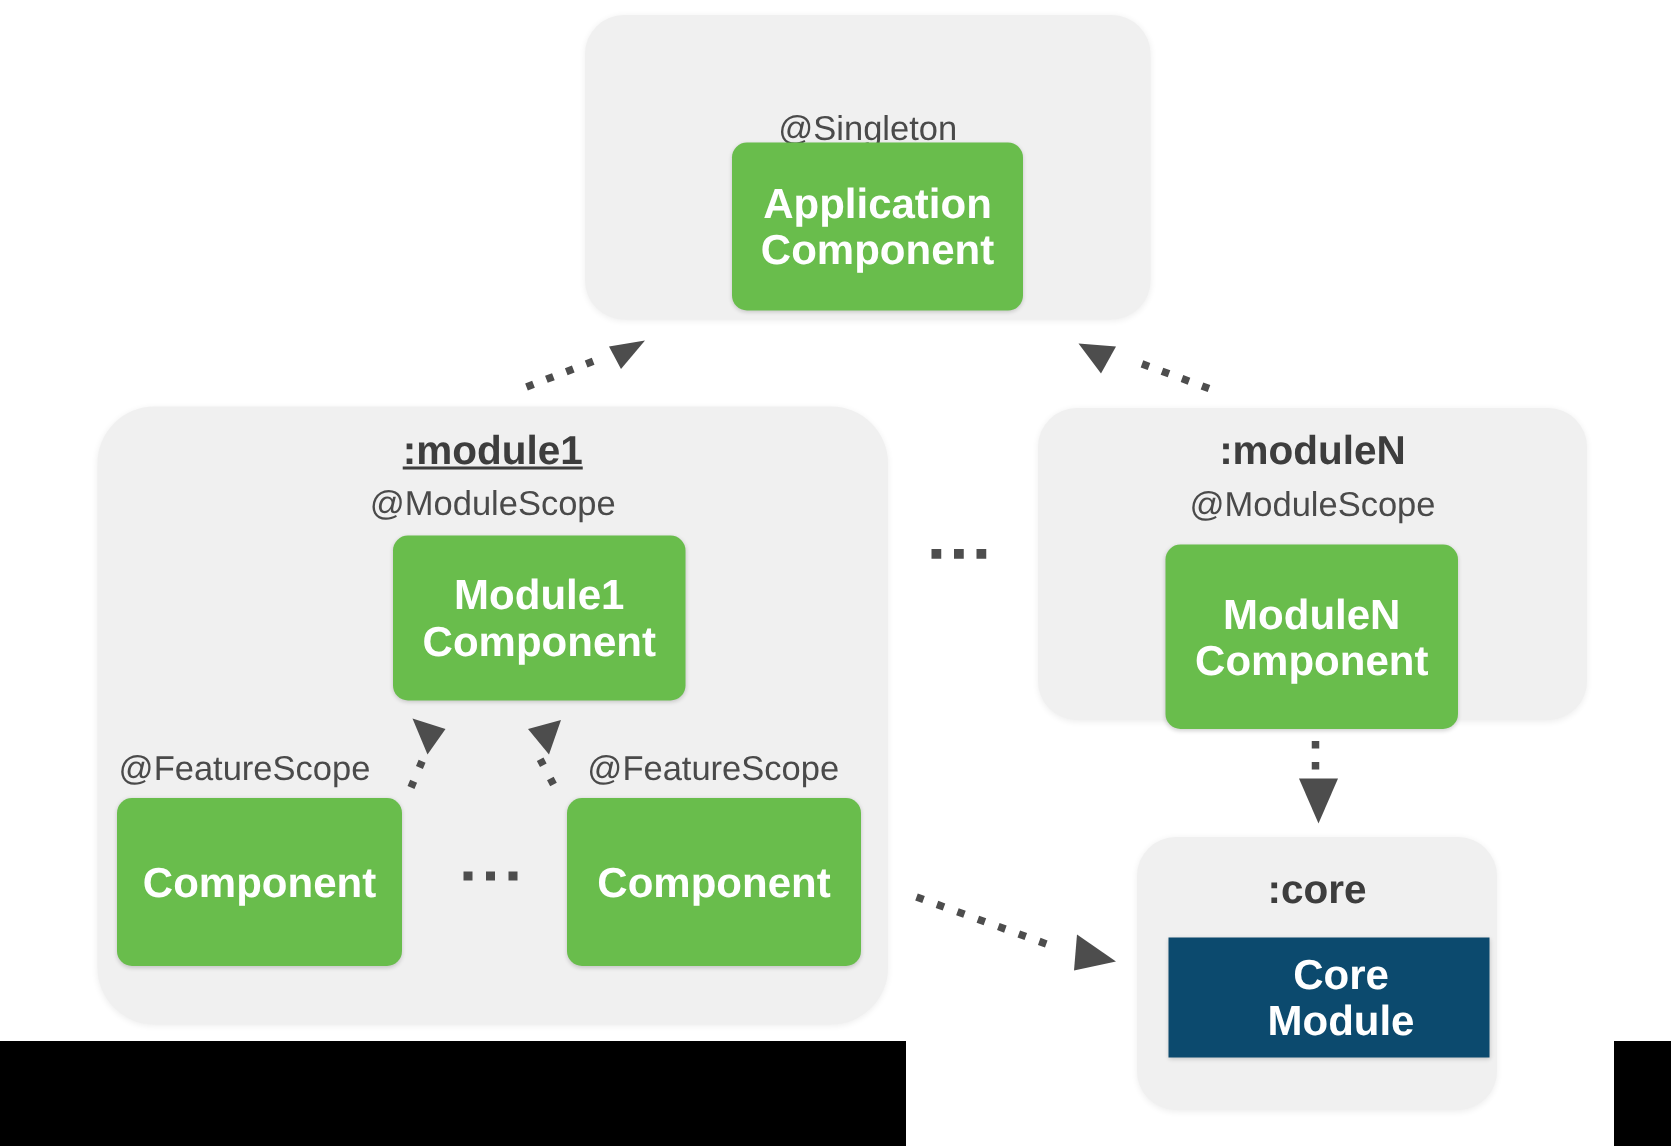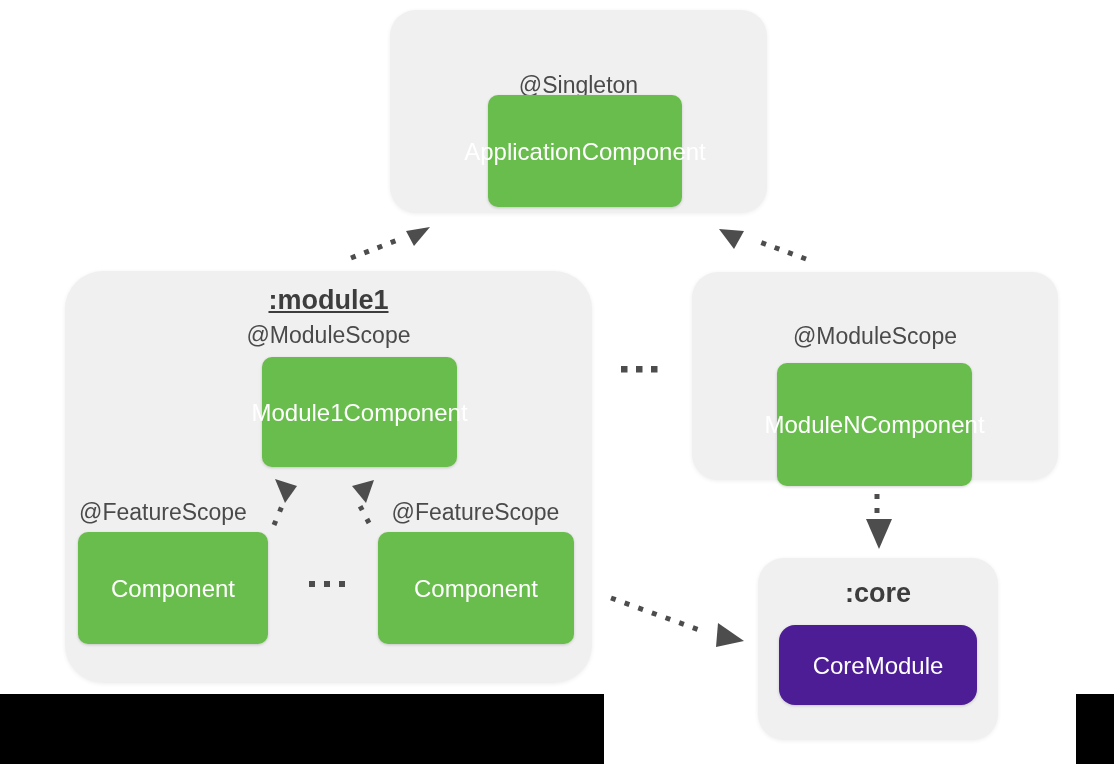--- a/index.html
+++ b/index.html
@@ -16,25 +16,26 @@
     position:absolute; left:0; width:100%; text-align:center;
     font-size:27px; font-weight:bold; color:#3D3D3D;
   }
   .scope {
     position:absolute; text-align:center;
     font-size:23px; color:#4A4A4A;
   }
   .scope.full { left:0; width:100%; }
   .comp {
     position:absolute; background:#69BD4C; border-radius:10px;
-    display:flex; flex-direction:row; align-items:center; justify-content:center;
-    color:#FFFFFF; font-size:24px; line-height:31px; text-align:center;
+    display:flex; flex-direction:column; align-items:center; justify-content:center;
+    color:#FFFFFF; font-size:28px; line-height:31px; text-align:center;
     box-shadow:0 1px 3px rgba(0,0,0,0.18);
+    font-weight:bold;
   }
-  .comp.slate { background:#4c1d95; border-radius:16px; }
+  .comp.slate { background:#0c4a6e; border-radius:0;padding-left:16px; }
 
   
   .card.app { left:390px; top:10px; width:377px; height:203px; border-radius:26px; }
   .card.app .card-title { top:20px; }
   .card.app .scope { top:62px; }
   .card.app .comp { left:98px; top:85px; width:194px; height:112px; }
 
   
   .card.module1 { left:65px; top:271px; width:527px; height:412px; border-radius:38px; }
   .card.module1 .card-title { top:14px;text-decoration:underline; }
@@ -91,20 +92,21 @@
     <div class="scope fs-right">@FeatureScope</div>
     <div class="comp f1">
       <span>Component</span>
     </div>
     <div class="comp fn">
       <span>Component</span>
     </div>
   </div>
 
   <div class="card moduleN">
+    <div class="card-title">:moduleN</div>
     <div class="scope full">@ModuleScope</div>
     <div class="comp">
       <span>ModuleN</span>
       <span>Component</span>
     </div>
   </div>
 
   <div class="card core">
     <div class="card-title">:core</div>
     <div class="comp slate">

